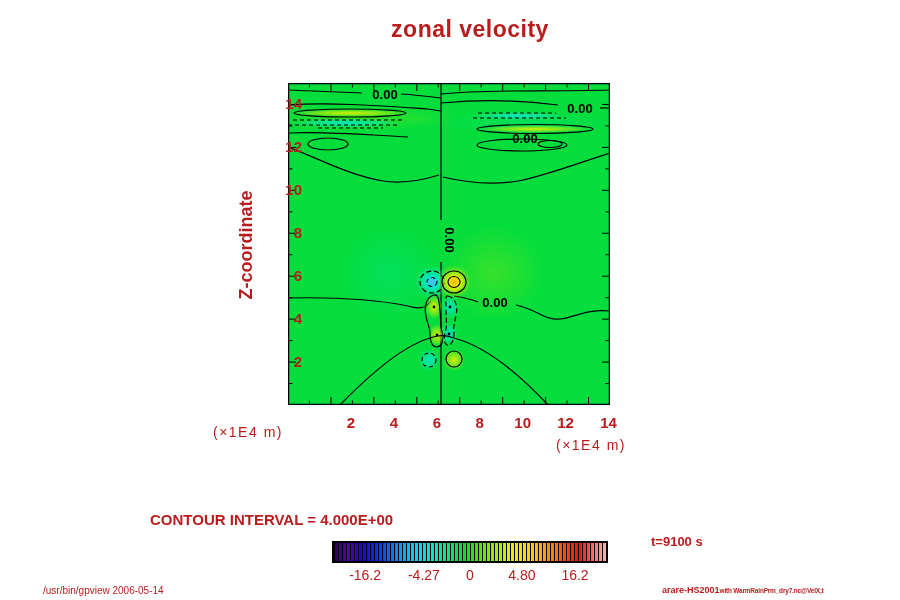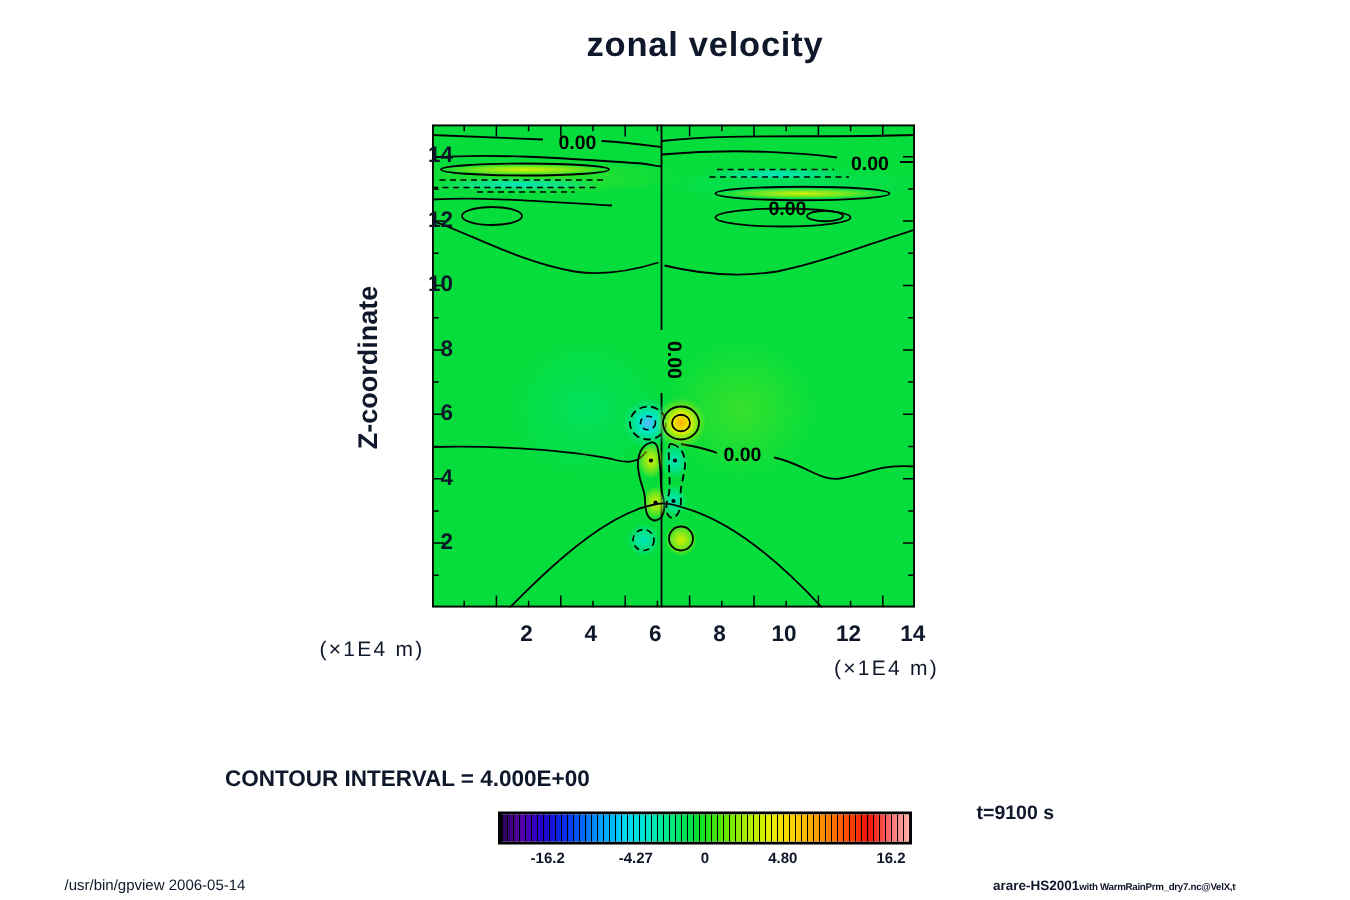--- a/index.html
+++ b/index.html
@@ -1,35 +1,35 @@
 <!DOCTYPE html>
 <html><head>
 <meta charset="utf-8">
 <style>
   html,body{margin:0;padding:0;background:#ffffff;}
   #app{position:relative;width:824px;height:600px;background:#ffffff;overflow:hidden;
-       font-family:"Liberation Sans", sans-serif;color:#0f172a;}
+       font-family:"Liberation Sans", sans-serif;color:#b91c1c;}
   .abs{position:absolute;}
   #page-title{left:0;width:940px;top:16px;text-align:center;font-size:23px;font-weight:bold;letter-spacing:0.5px;}
   #plot-frame{left:288px;top:83px;width:322px;height:322px;}
   #y-axis-label{left:246px;top:245px;transform:translate(-50%,-50%) rotate(-90deg);
        font-size:18px;font-weight:bold;white-space:nowrap;}
   #x-axis-label{left:370px;top:459px;width:200px;text-align:center;font-size:18px;font-weight:bold;}
   .unit-label{font-size:14px;letter-spacing:1.5px;white-space:nowrap;}
   #y-unit-label{left:213px;top:424px;}
   #x-unit-label{left:556px;top:437px;}
   .tickx{position:absolute;transform:translateX(-50%);font-size:15px;font-weight:bold;top:414px;}
   .ticky{position:absolute;width:58px;text-align:right;font-size:15px;font-weight:bold;left:244px;}
   #contour-interval-label{left:150px;top:511px;width:640px;font-size:15px;font-weight:bold;}
   #colorbar{left:332px;top:541px;width:276px;height:22px;border:2px solid #000;box-sizing:border-box;}
   #colorbar-strips{position:absolute;left:0;top:0;right:0;bottom:0;}
   #colorbar-strips::after{content:"";position:absolute;left:0;top:0;right:0;bottom:0;
        background:repeating-linear-gradient(to right,#000 0px,#000 1px,transparent 1px,transparent 4px);}
   #colorbar-labels{left:332px;top:567px;width:276px;height:18px;}
-  .cbar-tick{position:absolute;transform:translateX(-50%);font-size:10px;font-weight:bold;}
+  .cbar-tick{position:absolute;transform:translateX(-50%);font-size:14px;font-weight:normal;}
   #time-label{left:651px;top:534px;font-size:13px;font-weight:bold;}
   #footer-left{left:43px;top:585px;font-size:10px;}
   #footer-right{left:662px;top:585px;font-size:9px;font-weight:bold;white-space:nowrap;}
   #footer-right .sub{font-size:6.5px;font-weight:bold;letter-spacing:-0.2px;}
   svg text{font-family:"Liberation Sans", sans-serif;font-size:13px;font-weight:bold;fill:#000;}
   .c{fill:none;stroke:#000;stroke-width:1.2;}
   .cd{fill:none;stroke:#000;stroke-width:1.2;stroke-dasharray:5 3;}
   .cd2{fill:none;stroke:#000;stroke-width:1.1;stroke-dasharray:4 3;}
 </style>
 </head>
@@ -187,21 +187,21 @@
   <div class="abs" id="contour-interval-label">CONTOUR INTERVAL = 4.000E+00</div>
 
   <div class="abs" id="colorbar">
     <div id="colorbar-strips" style="background: linear-gradient(to right, rgb(43, 0, 88) 0%, rgb(85, 0, 168) 5%, rgb(34, 0, 204) 10%, rgb(0, 51, 238) 16%, rgb(0, 153, 255) 24%, rgb(0, 213, 255) 30%, rgb(0, 232, 200) 36%, rgb(0, 232, 122) 42%, rgb(0, 224, 48) 48%, rgb(85, 232, 0) 54%, rgb(168, 238, 0) 60%, rgb(232, 240, 0) 66%, rgb(255, 208, 0) 72%, rgb(255, 153, 0) 78%, rgb(255, 85, 0) 84%, rgb(238, 17, 0) 90%, rgb(255, 119, 119) 96%, rgb(255, 176, 168) 100%);"></div>
   </div>
   <div class="abs" id="colorbar-labels">
       <span class="cbar-tick" style="left: 33.12px;">-16.2</span>
       <span class="cbar-tick" style="left: 91.908px;">-4.27</span>
       <span class="cbar-tick" style="left: 138px;">0</span>
       <span class="cbar-tick" style="left: 189.888px;">4.80</span>
-      <span class="cbar-tick" style="left: 262px;">16.2</span>
+      <span class="cbar-tick" style="left: 243px;">16.2</span>
     </div>
 
   <div class="abs" id="time-label">t=9100 s</div>
 
   <div class="abs" id="footer-left">/usr/bin/gpview 2006-05-14</div>
   <div class="abs" id="footer-right">
     <span>arare-HS2001</span><span class="sub">with WarmRainPrm_dry7.nc@VelX,t=4800</span>
   </div>
 
 <div class="tickx" style="left: 350.933px;">2</div>

